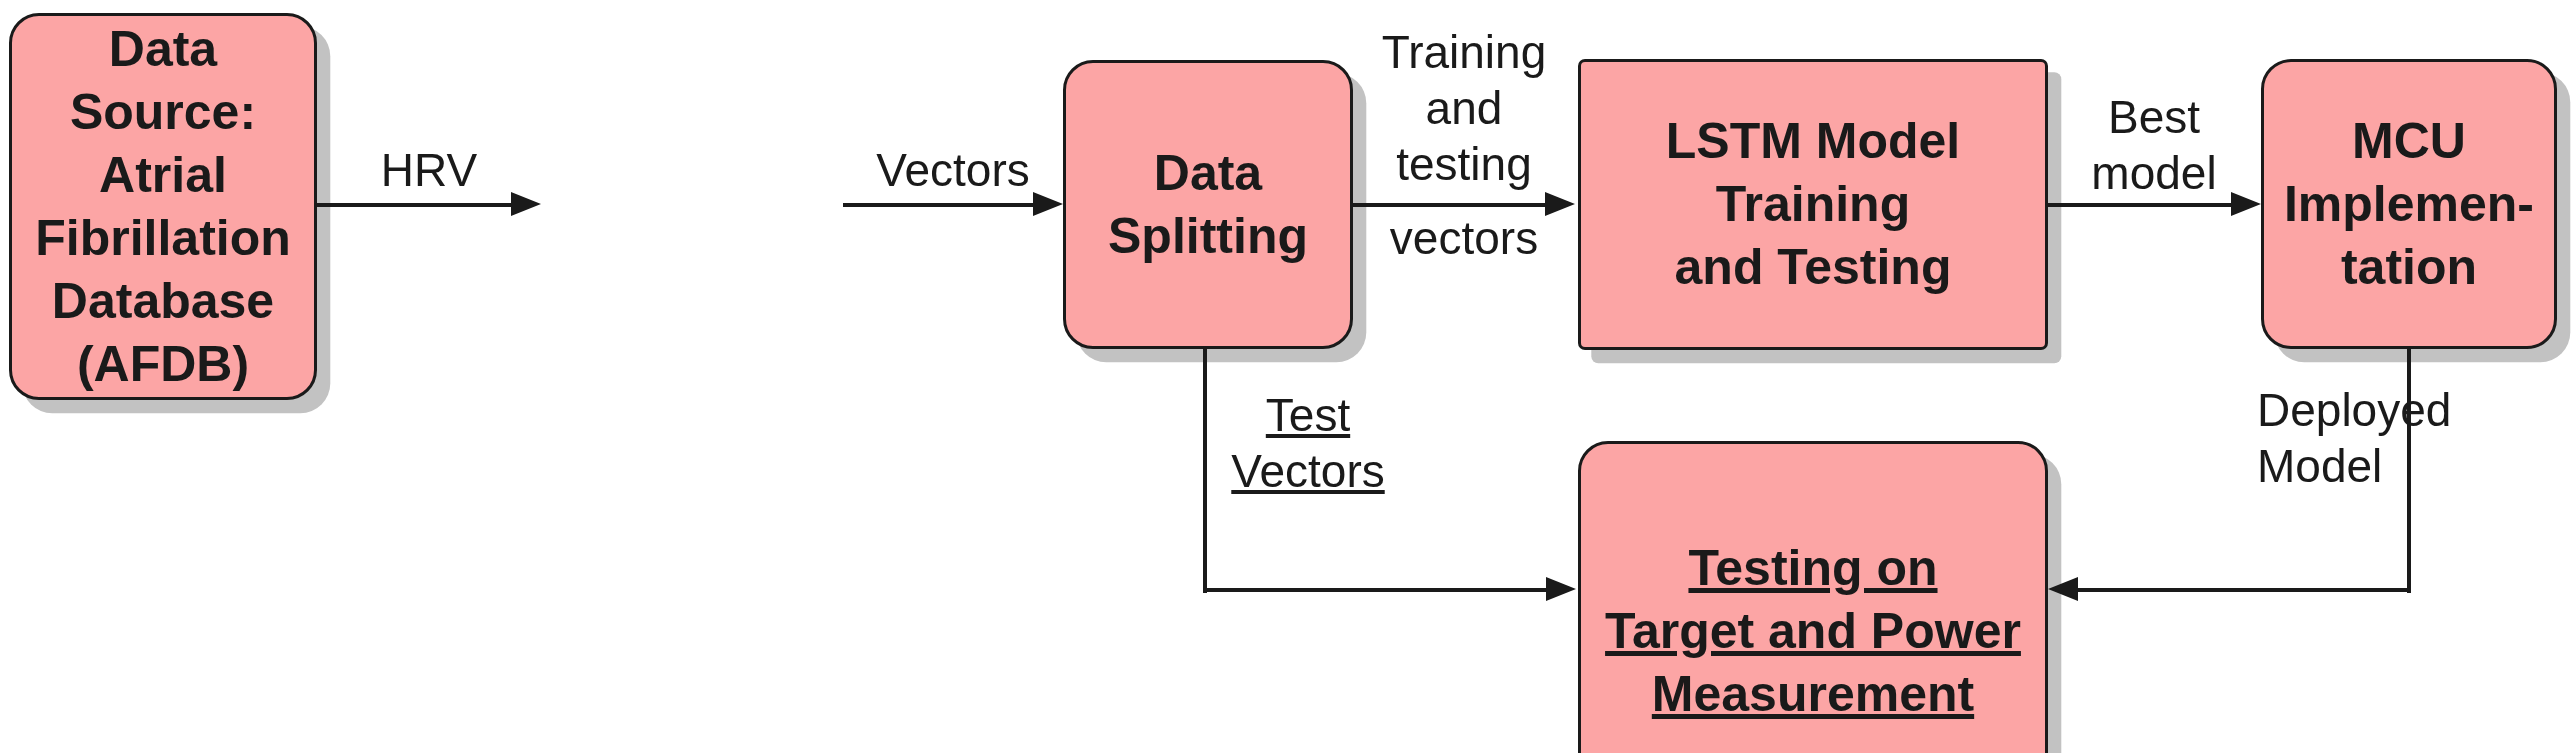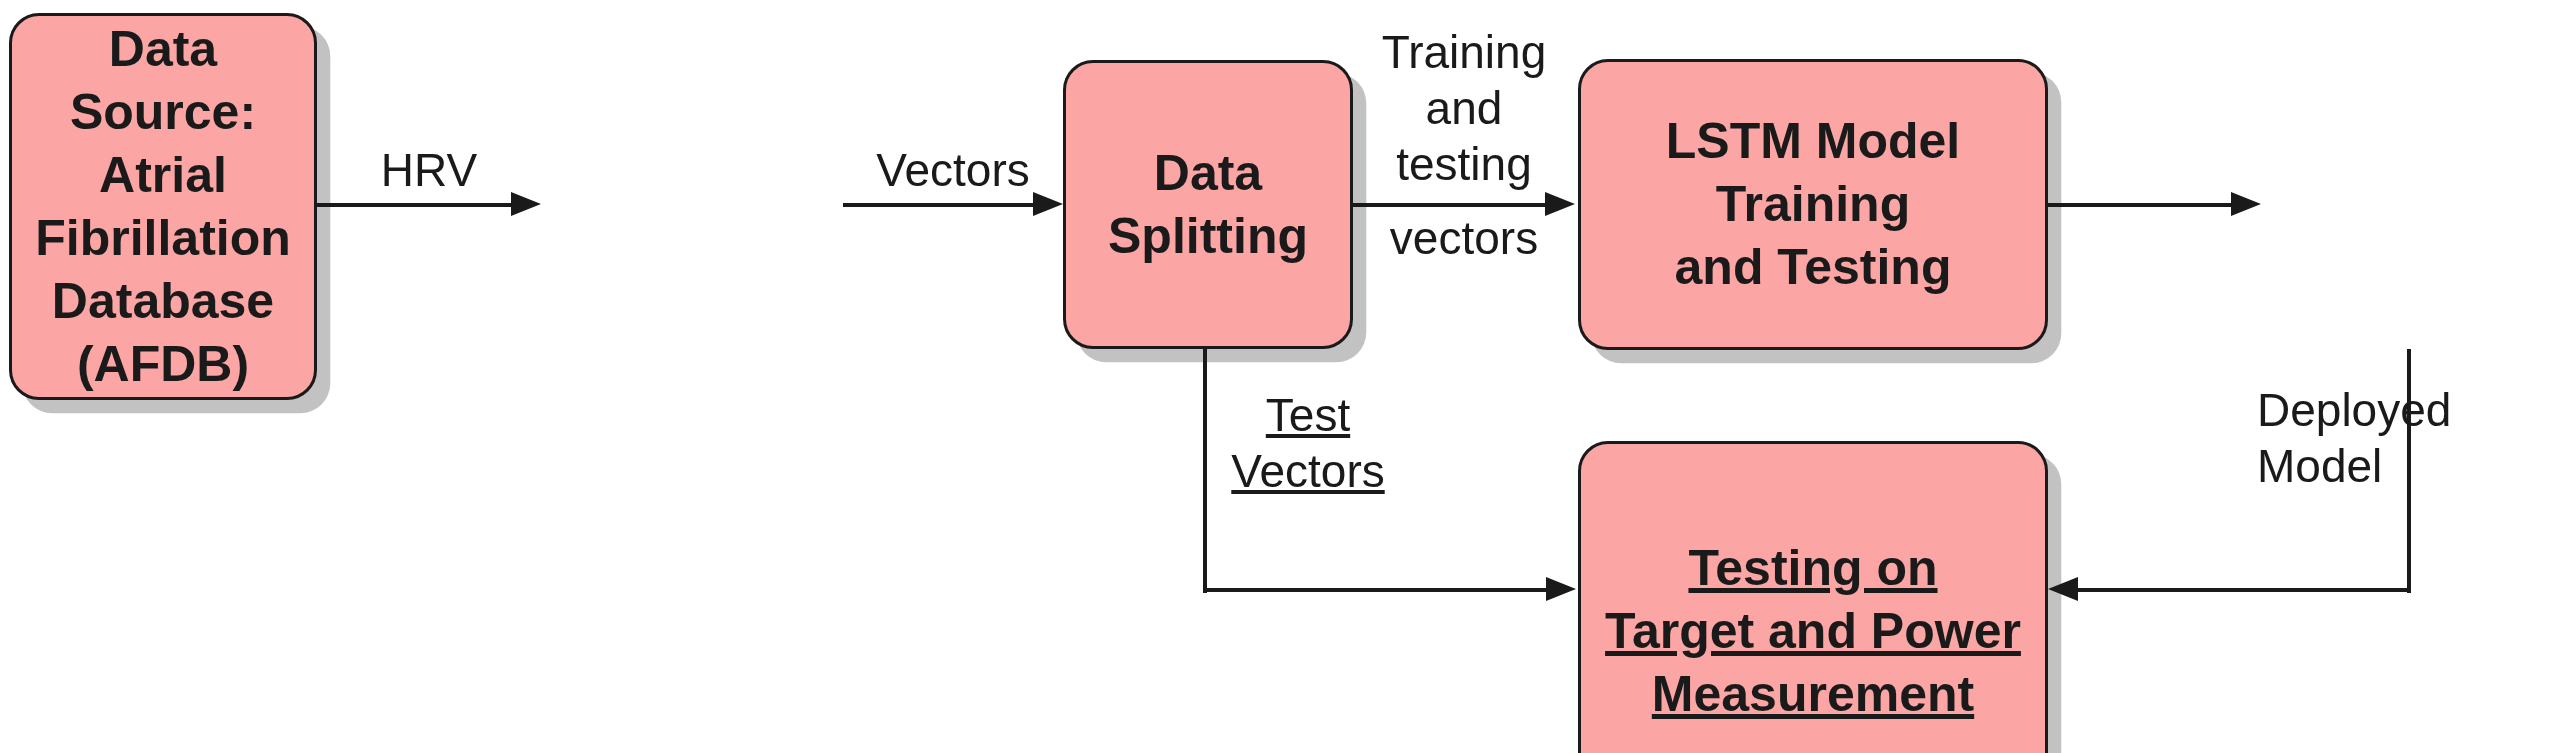--- a/index.html
+++ b/index.html
@@ -96,26 +96,31 @@
 Database
 (AFDB)</span>
   </div>
 
 
   <div class="node" style="left:1063px; top:60px; width:290px; height:289px;">
     <span class="node-label">Data
 Splitting</span>
   </div>
 
-  <div class="node" style="left:1578px; top:59px; width:470px; height:291px;">
+  <div class="node" style="left:1578px; top:59px; width:470px; height:291px;border-radius:7px;">
     <span class="node-label">LSTM Model
 Training
 and Testing</span>
   </div>
 
+  <div class="node" style="left:2261px; top:59px; width:296px; height:290px;">
+    <span class="node-label">MCU
+Implemen-
+tation</span>
+  </div>
 
   <div class="node" style="left:1578px; top:441px; width:470px; height:380px;text-decoration:underline;">
     <span class="node-label">Testing on
 Target and Power
 Measurement</span>
   </div>
 
   <div class="hline" style="left:317px; top:203px; width:196px;"></div>
   <div class="head-right" style="left:511px; top:192px;"></div>
   <div class="edge-label" style="left:429px; top:170px;text-align:center;">HRV</div>
@@ -126,20 +131,22 @@
 
   <div class="hline" style="left:1353px; top:203px; width:193px;"></div>
   <div class="head-right" style="left:1545px; top:192px;"></div>
   <div class="edge-label" style="left:1464px; top:108px;">Training
 and
 testing</div>
   <div class="edge-label" style="left:1464px; top:238px;">vectors</div>
 
   <div class="hline" style="left:2048px; top:203px; width:185px;"></div>
   <div class="head-right" style="left:2231px; top:192px;"></div>
+  <div class="edge-label" style="left:2154px; top:145px;">Best
+model</div>
 
   <div class="vline" style="left:1203px; top:349px; height:244px;"></div>
   <div class="hline" style="left:1203px; top:588px; width:345px;"></div>
   <div class="head-right" style="left:1546px; top:577px;"></div>
   <div class="edge-label" style="left:1308px; top:443px;text-decoration:underline;">Test
 Vectors</div>
 
   <div class="vline" style="left:2407px; top:349px; height:244px;"></div>
   <div class="hline" style="left:2078px; top:588px; width:333px;"></div>
   <div class="head-left" style="left:2048px; top:577px;"></div>

